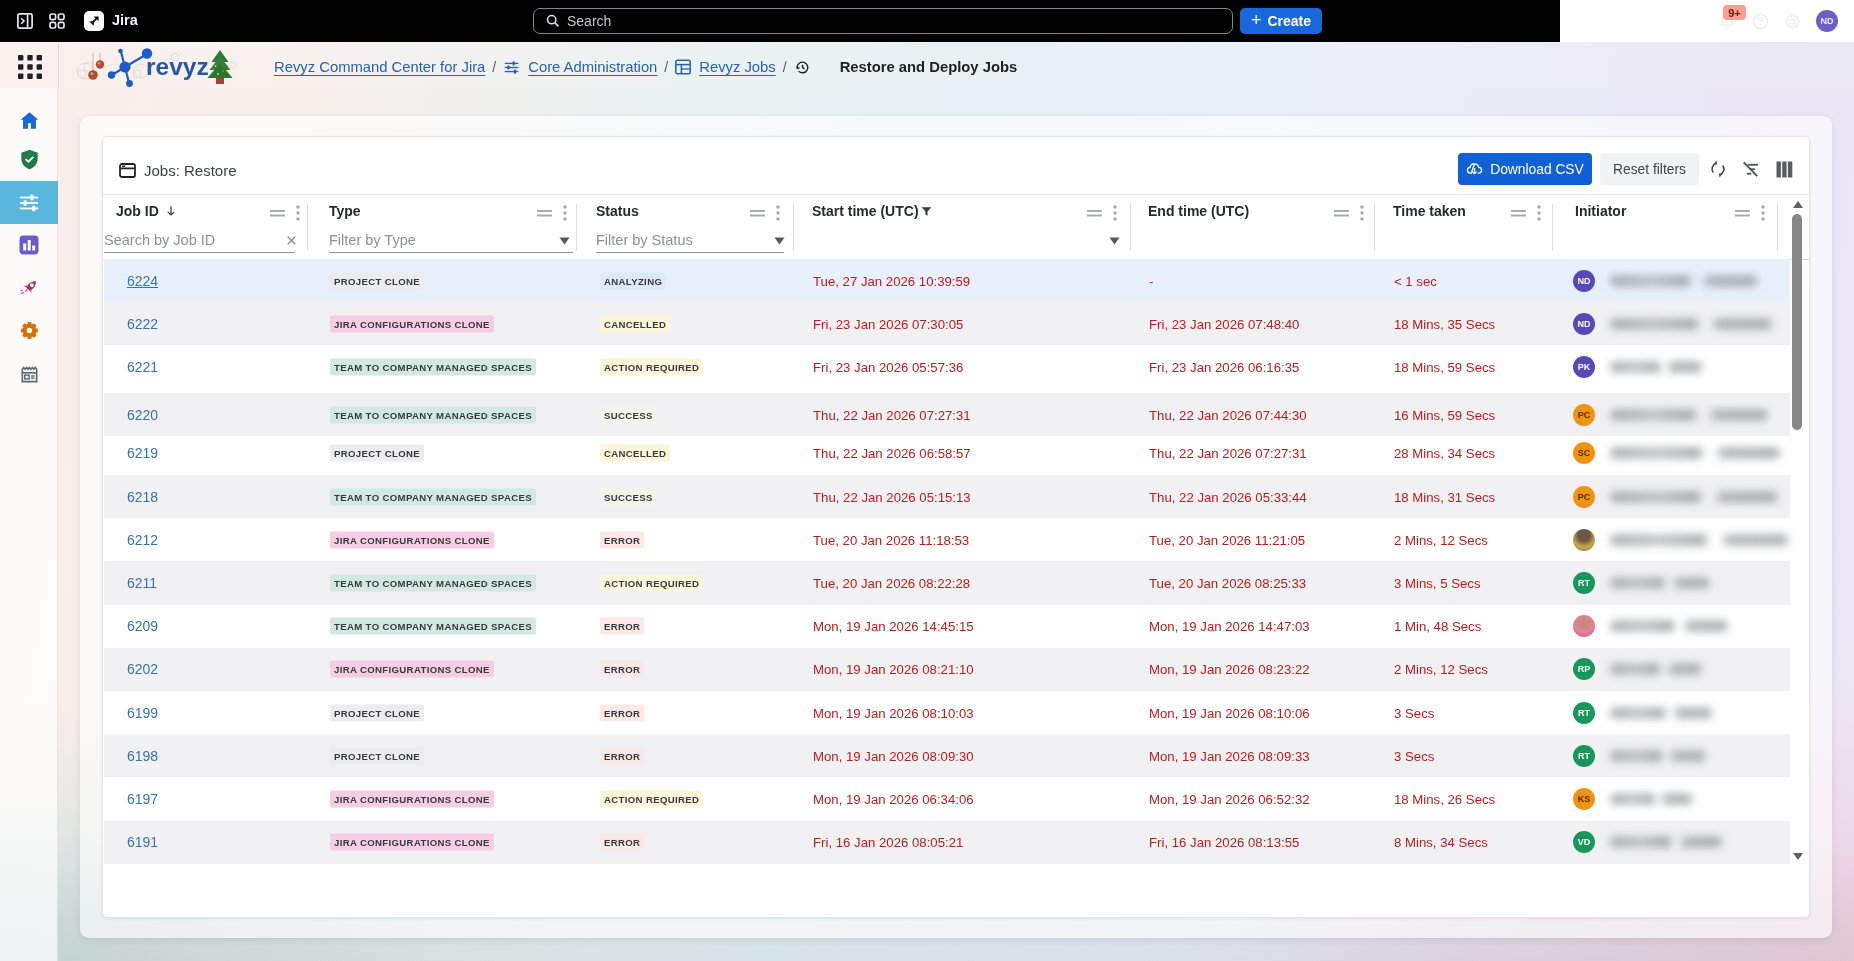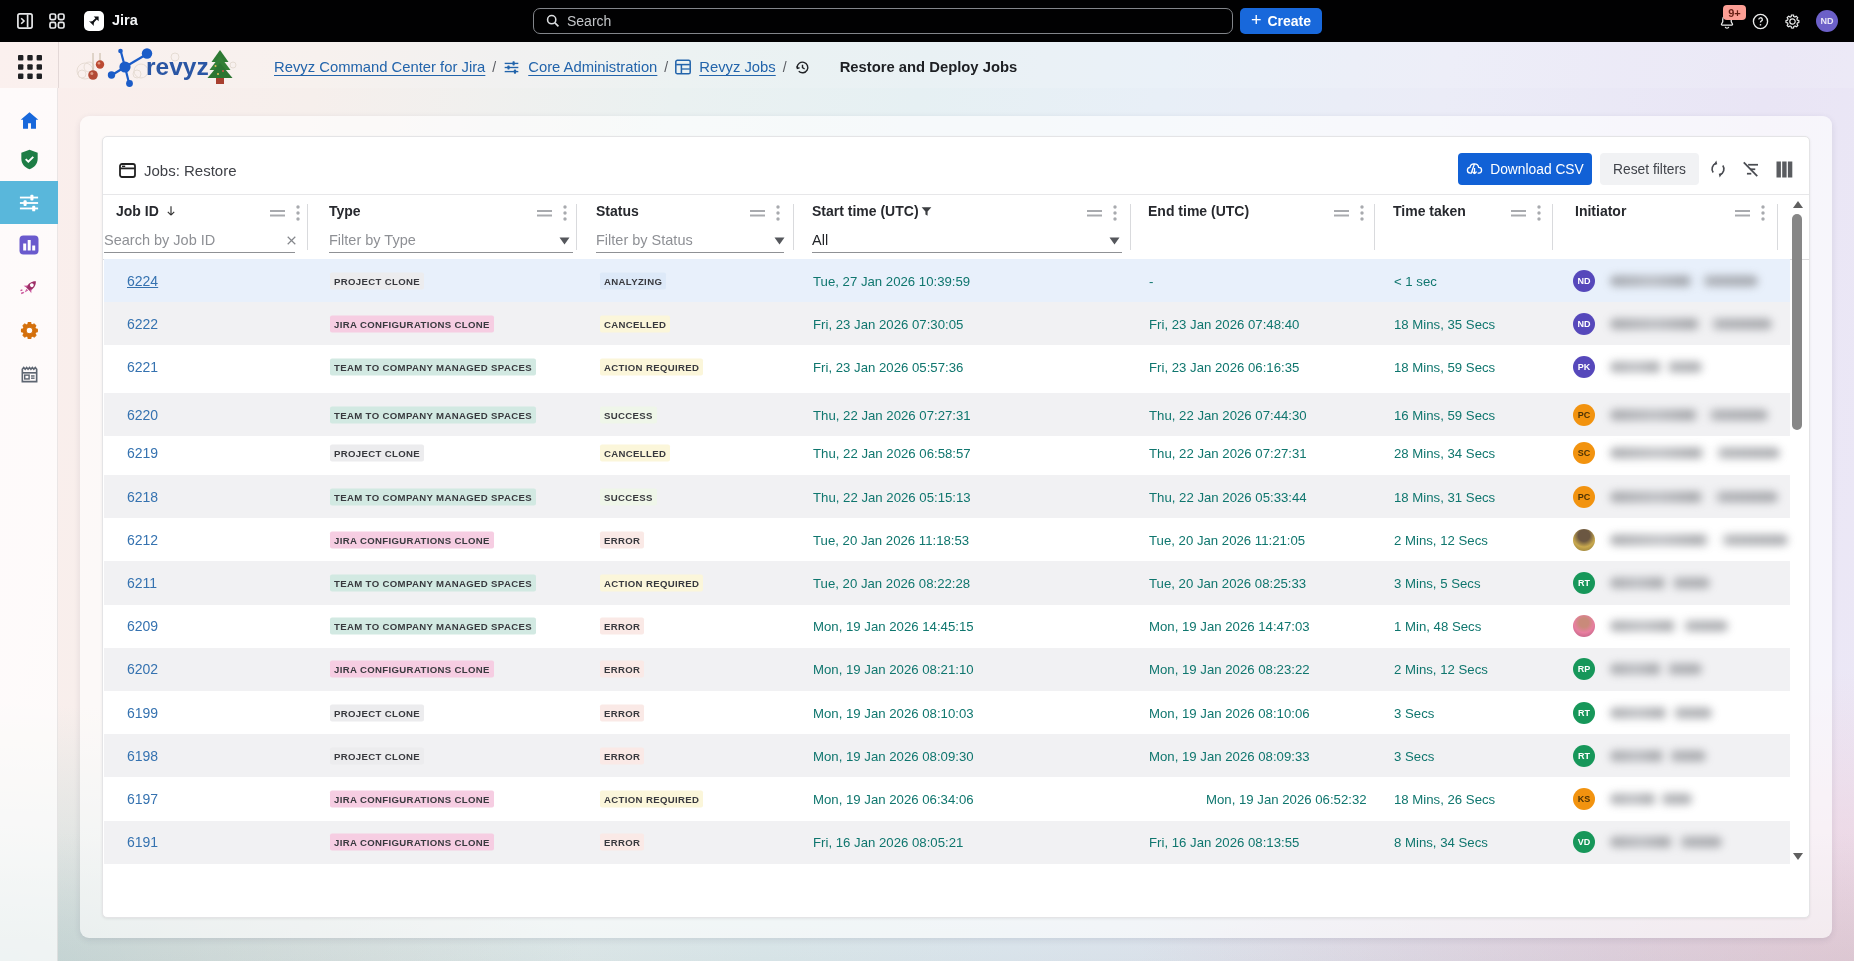--- a/index.html
+++ b/index.html
@@ -1,21 +1,21 @@
 <!DOCTYPE html>
 <html><head>
 <meta charset="utf-8">
 <style>
 * { margin:0; padding:0; box-sizing:border-box; }
 html,body { width:1854px; height:961px; overflow:hidden; font-family:"Liberation Sans", sans-serif; }
 body { position:relative; background:#fff; }
 .abs { position:absolute; }
 
 
-#topbar { position:absolute; left:0; top:0; width:1854px; height:42px; background:#010102; }
+#topbar { position:absolute; left:0; top:0; width:1560px; height:42px; background:#010102; }
 #topbar svg { display:block; }
 
 
 #page { position:absolute; left:0; top:42px; width:1854px; height:919px;
   background:
    linear-gradient(180deg, rgba(130,160,165,0) 86%, rgba(130,158,162,0.12) 96%, rgba(130,158,162,0.16) 100%),
    radial-gradient(55% 45% at 100% 100%, rgba(238,200,212,0.78), rgba(238,200,212,0) 70%),
    radial-gradient(45% 40% at 0% 100%, rgba(198,217,216,0.85), rgba(198,217,216,0) 70%),
    linear-gradient(100deg, #fbeeec 0%, #f6efec 16%, #eaf1f1 34%, #e6f0f3 46%, #e8eff7 58%, #ebecf7 72%, #e9e5f5 88%, #ece8f6 100%);
 }
@@ -52,21 +52,21 @@
 .thead .sep { position:absolute; top:8px; width:1px; height:46px; background:#d9dadd; }
 .colctl { position:absolute; top:9px; display:flex; gap:10px; align-items:center; color:#9fa1a6; }
 .filters { position:absolute; top:31px; height:32px; width:100%; }
 .finput { position:absolute; top:0; height:26px; border-bottom:1px solid #8f9195; font-size:14.5px; color:#8e9095; display:flex; align-items:center; }
 .thead-border { position:absolute; left:0; top:122px; width:1706px; height:1px; background:#dcdcde; }
 
 
 .row { position:absolute; left:1px; width:1686px; height:43.2px; }
 .row.gray { background:#f1f1f3; }
 .row.blue { background:#e8f0fb; }
-.cell { position:absolute; top:50%; transform:translateY(-50%); font-size:13.2px; color:#0f766e; white-space:nowrap; }
+.cell { position:absolute; top:50%; transform:translateY(-50%); font-size:13.2px; color:#b91c1c; white-space:nowrap; }
 .cell.jid { font-size:14px; }
 .jid { color:#3572b0; }
 .badge { position:absolute; top:50%; transform:translateY(-50%); font-size:9.6px; font-weight:700; letter-spacing:0.35px; color:#38393e; padding:3px 4px; border-radius:2px; white-space:nowrap; }
 .b-gray { background:#ececee; }
 .b-pink { background:#f6cde2; }
 .b-teal { background:#d2e9e2; }
 .b-blue { background:#dde9f8; }
 .b-yellow { background:#fbf6da; }
 .b-green { background:#eff6e9; }
 .b-red { background:#fae9e6; }
@@ -436,21 +436,20 @@
             <path d="M5 5l14 14M19 5L5 19" stroke="#85878c" stroke-width="2.2" fill="none"></path>
           </svg>
         <div class="finput" style="left:226px;width:244px;">Filter by Type</div>
         <svg class="abs" style="left:456px;top:10px" width="11" height="8" viewBox="0 0 11 8">
             <path d="M0.5 0.5h10L5.5 7.5z" fill="#55575c"></path>
           </svg>
         <div class="finput" style="left:493px;width:188px;">Filter by Status</div>
         <svg class="abs" style="left:671px;top:10px" width="11" height="8" viewBox="0 0 11 8">
             <path d="M0.5 0.5h10L5.5 7.5z" fill="#55575c"></path>
           </svg>
-        <div class="finput" style="left:709px;width:310px;color:#222428;">All</div>
         <svg class="abs" style="left:1006px;top:10px" width="11" height="8" viewBox="0 0 11 8">
             <path d="M0.5 0.5h10L5.5 7.5z" fill="#55575c"></path>
           </svg>
       </div>
     </div>
     <div class="thead-border"></div>
 
     <div id="rows">
 <div class="row blue" style="top:122.0px">
   <div class="cell jid" style="left:23px;text-decoration:underline;">6224</div>
@@ -570,21 +569,21 @@
   <div class="cell" style="left:1045px">Mon, 19 Jan 2026 08:09:33</div>
   <div class="cell" style="left:1290px">3 Secs</div>
   <div class="avatar av-green">RT</div>
   <div class="nameblur" style="width:96px"></div>
 </div>
 <div class="row" style="top:640.4px">
   <div class="cell jid" style="left:23px;">6197</div>
   <div class="badge b-pink" style="left:226px">JIRA CONFIGURATIONS CLONE</div>
   <div class="badge b-yellow" style="left:496px">ACTION REQUIRED</div>
   <div class="cell" style="left:709px">Mon, 19 Jan 2026 06:34:06</div>
-  <div class="cell" style="left:1102px">Mon, 19 Jan 2026 06:52:32</div>
+  <div class="cell" style="left:1045px">Mon, 19 Jan 2026 06:52:32</div>
   <div class="cell" style="left:1290px">18 Mins, 26 Secs</div>
   <div class="avatar av-orange">KS</div>
   <div class="nameblur" style="width:82px"></div>
 </div>
 <div class="row gray" style="top:683.6px">
   <div class="cell jid" style="left:23px;">6191</div>
   <div class="badge b-pink" style="left:226px">JIRA CONFIGURATIONS CLONE</div>
   <div class="badge b-red" style="left:496px">ERROR</div>
   <div class="cell" style="left:709px">Fri, 16 Jan 2026 08:05:21</div>
   <div class="cell" style="left:1045px">Fri, 16 Jan 2026 08:13:55</div>

